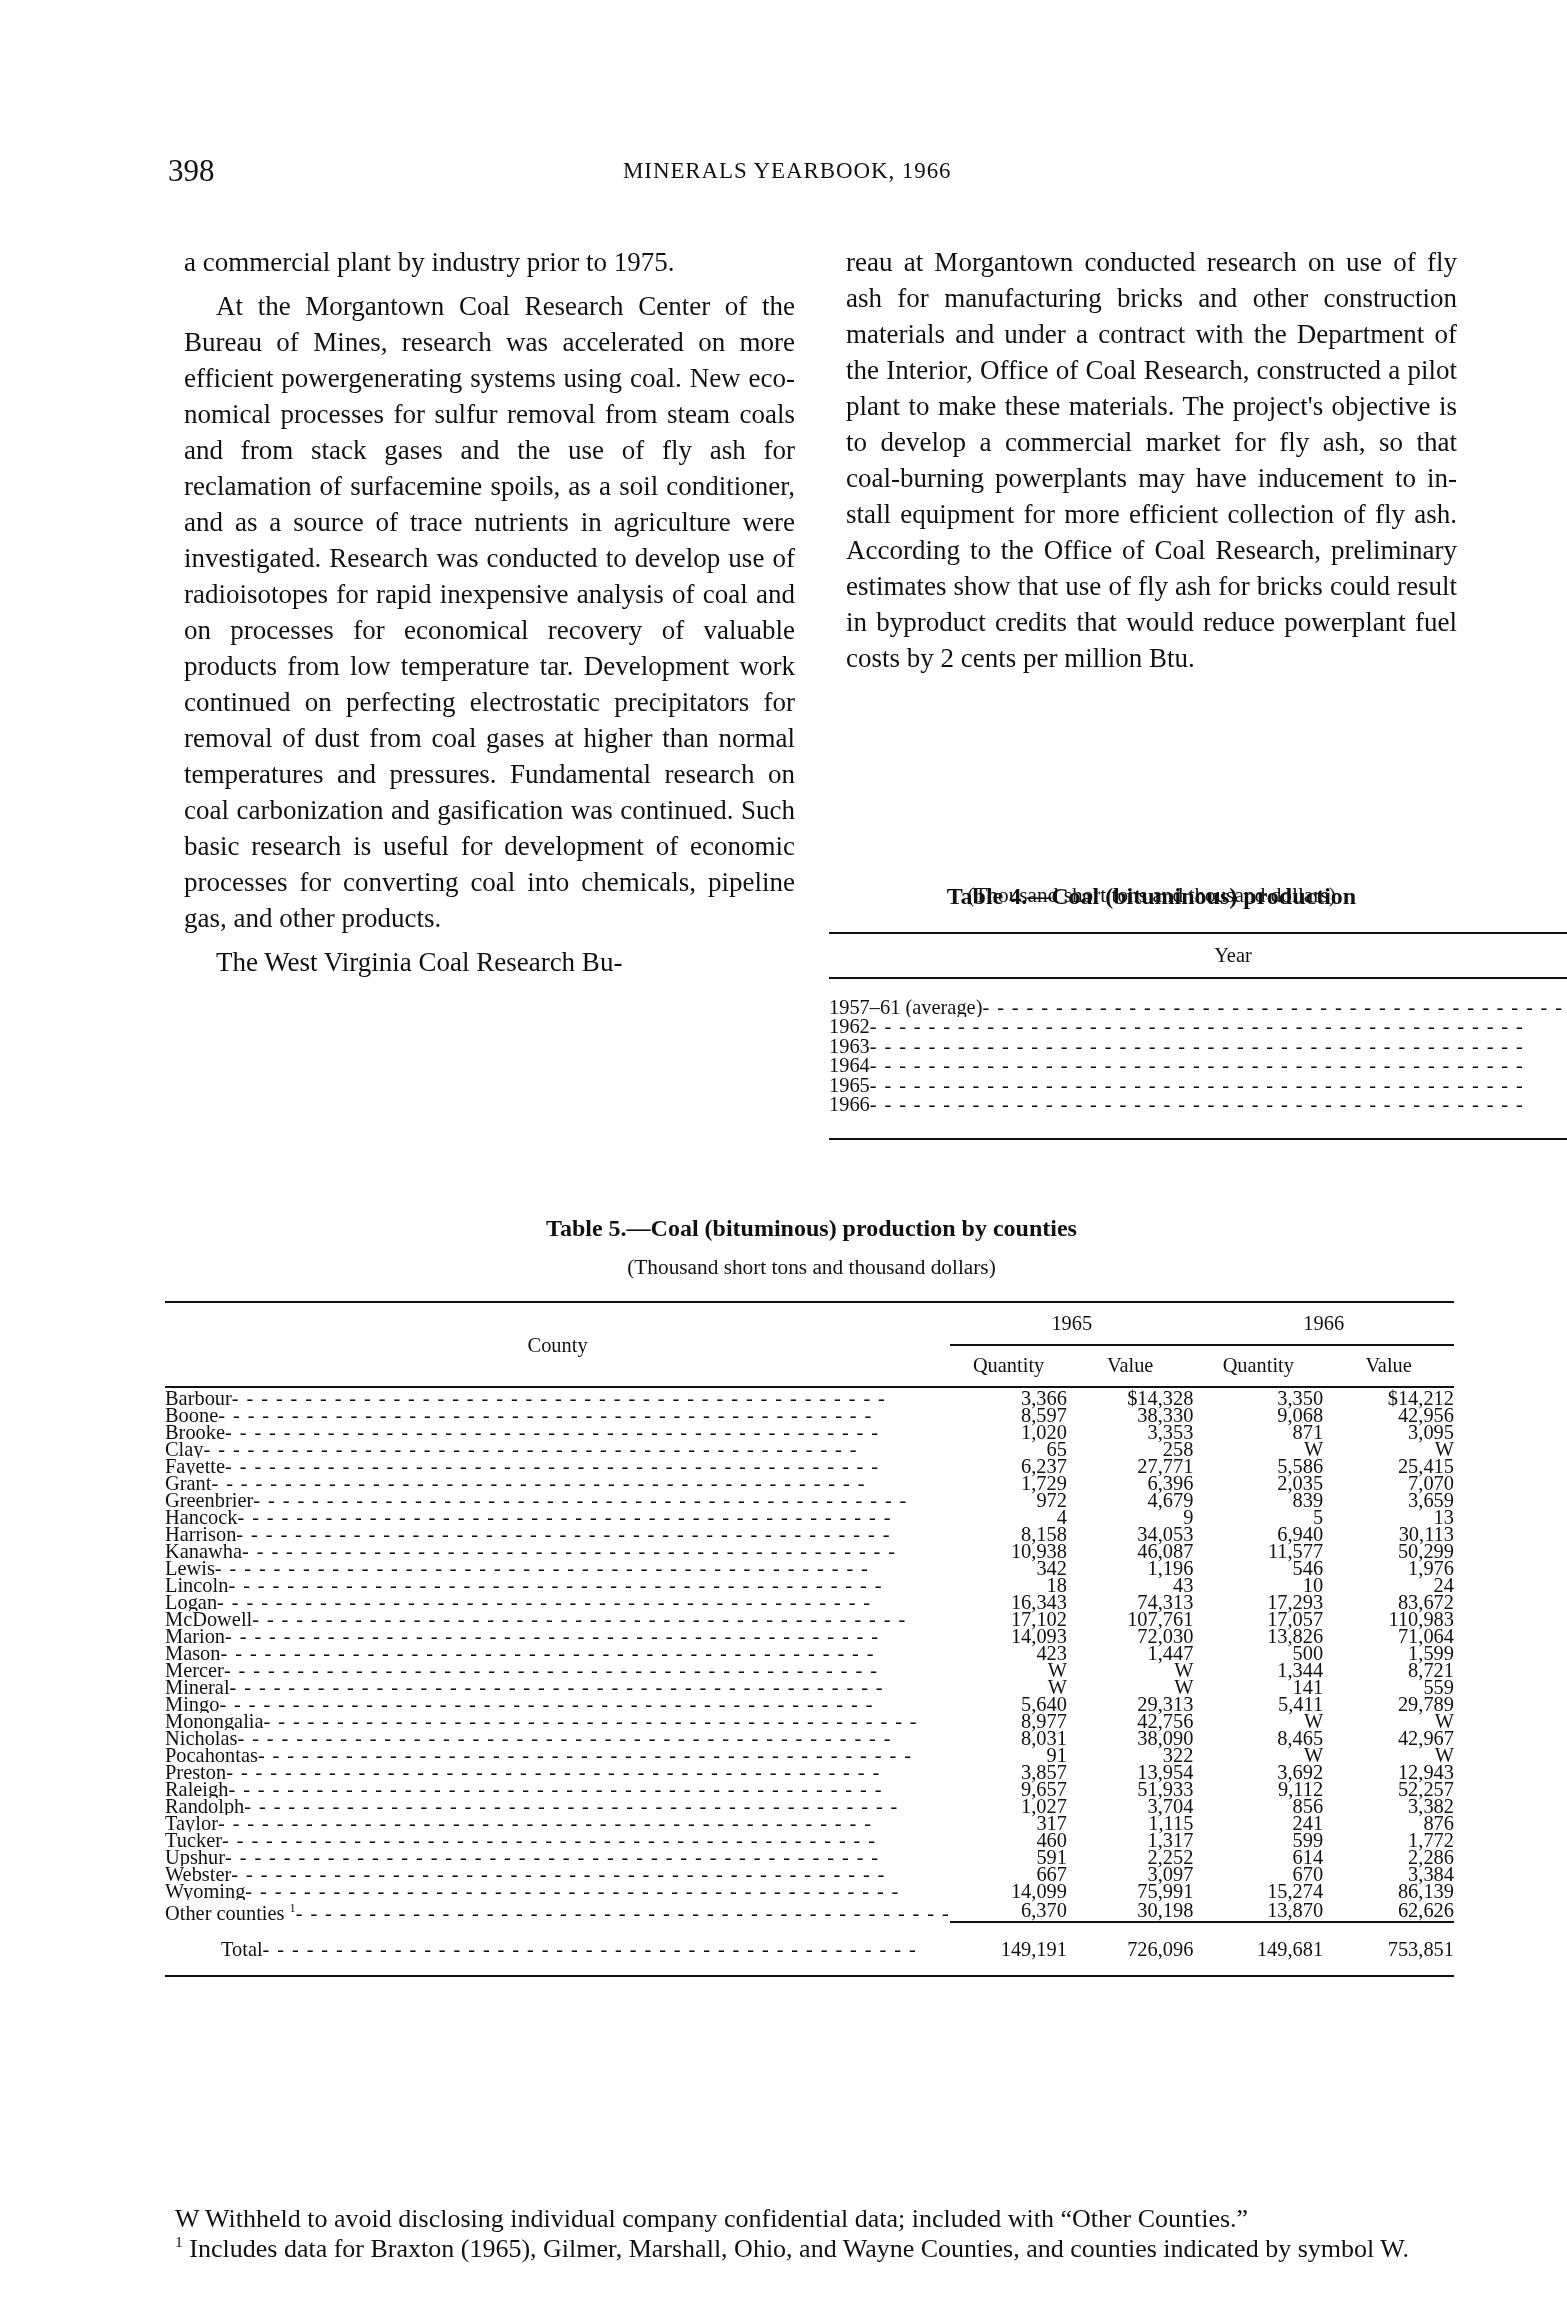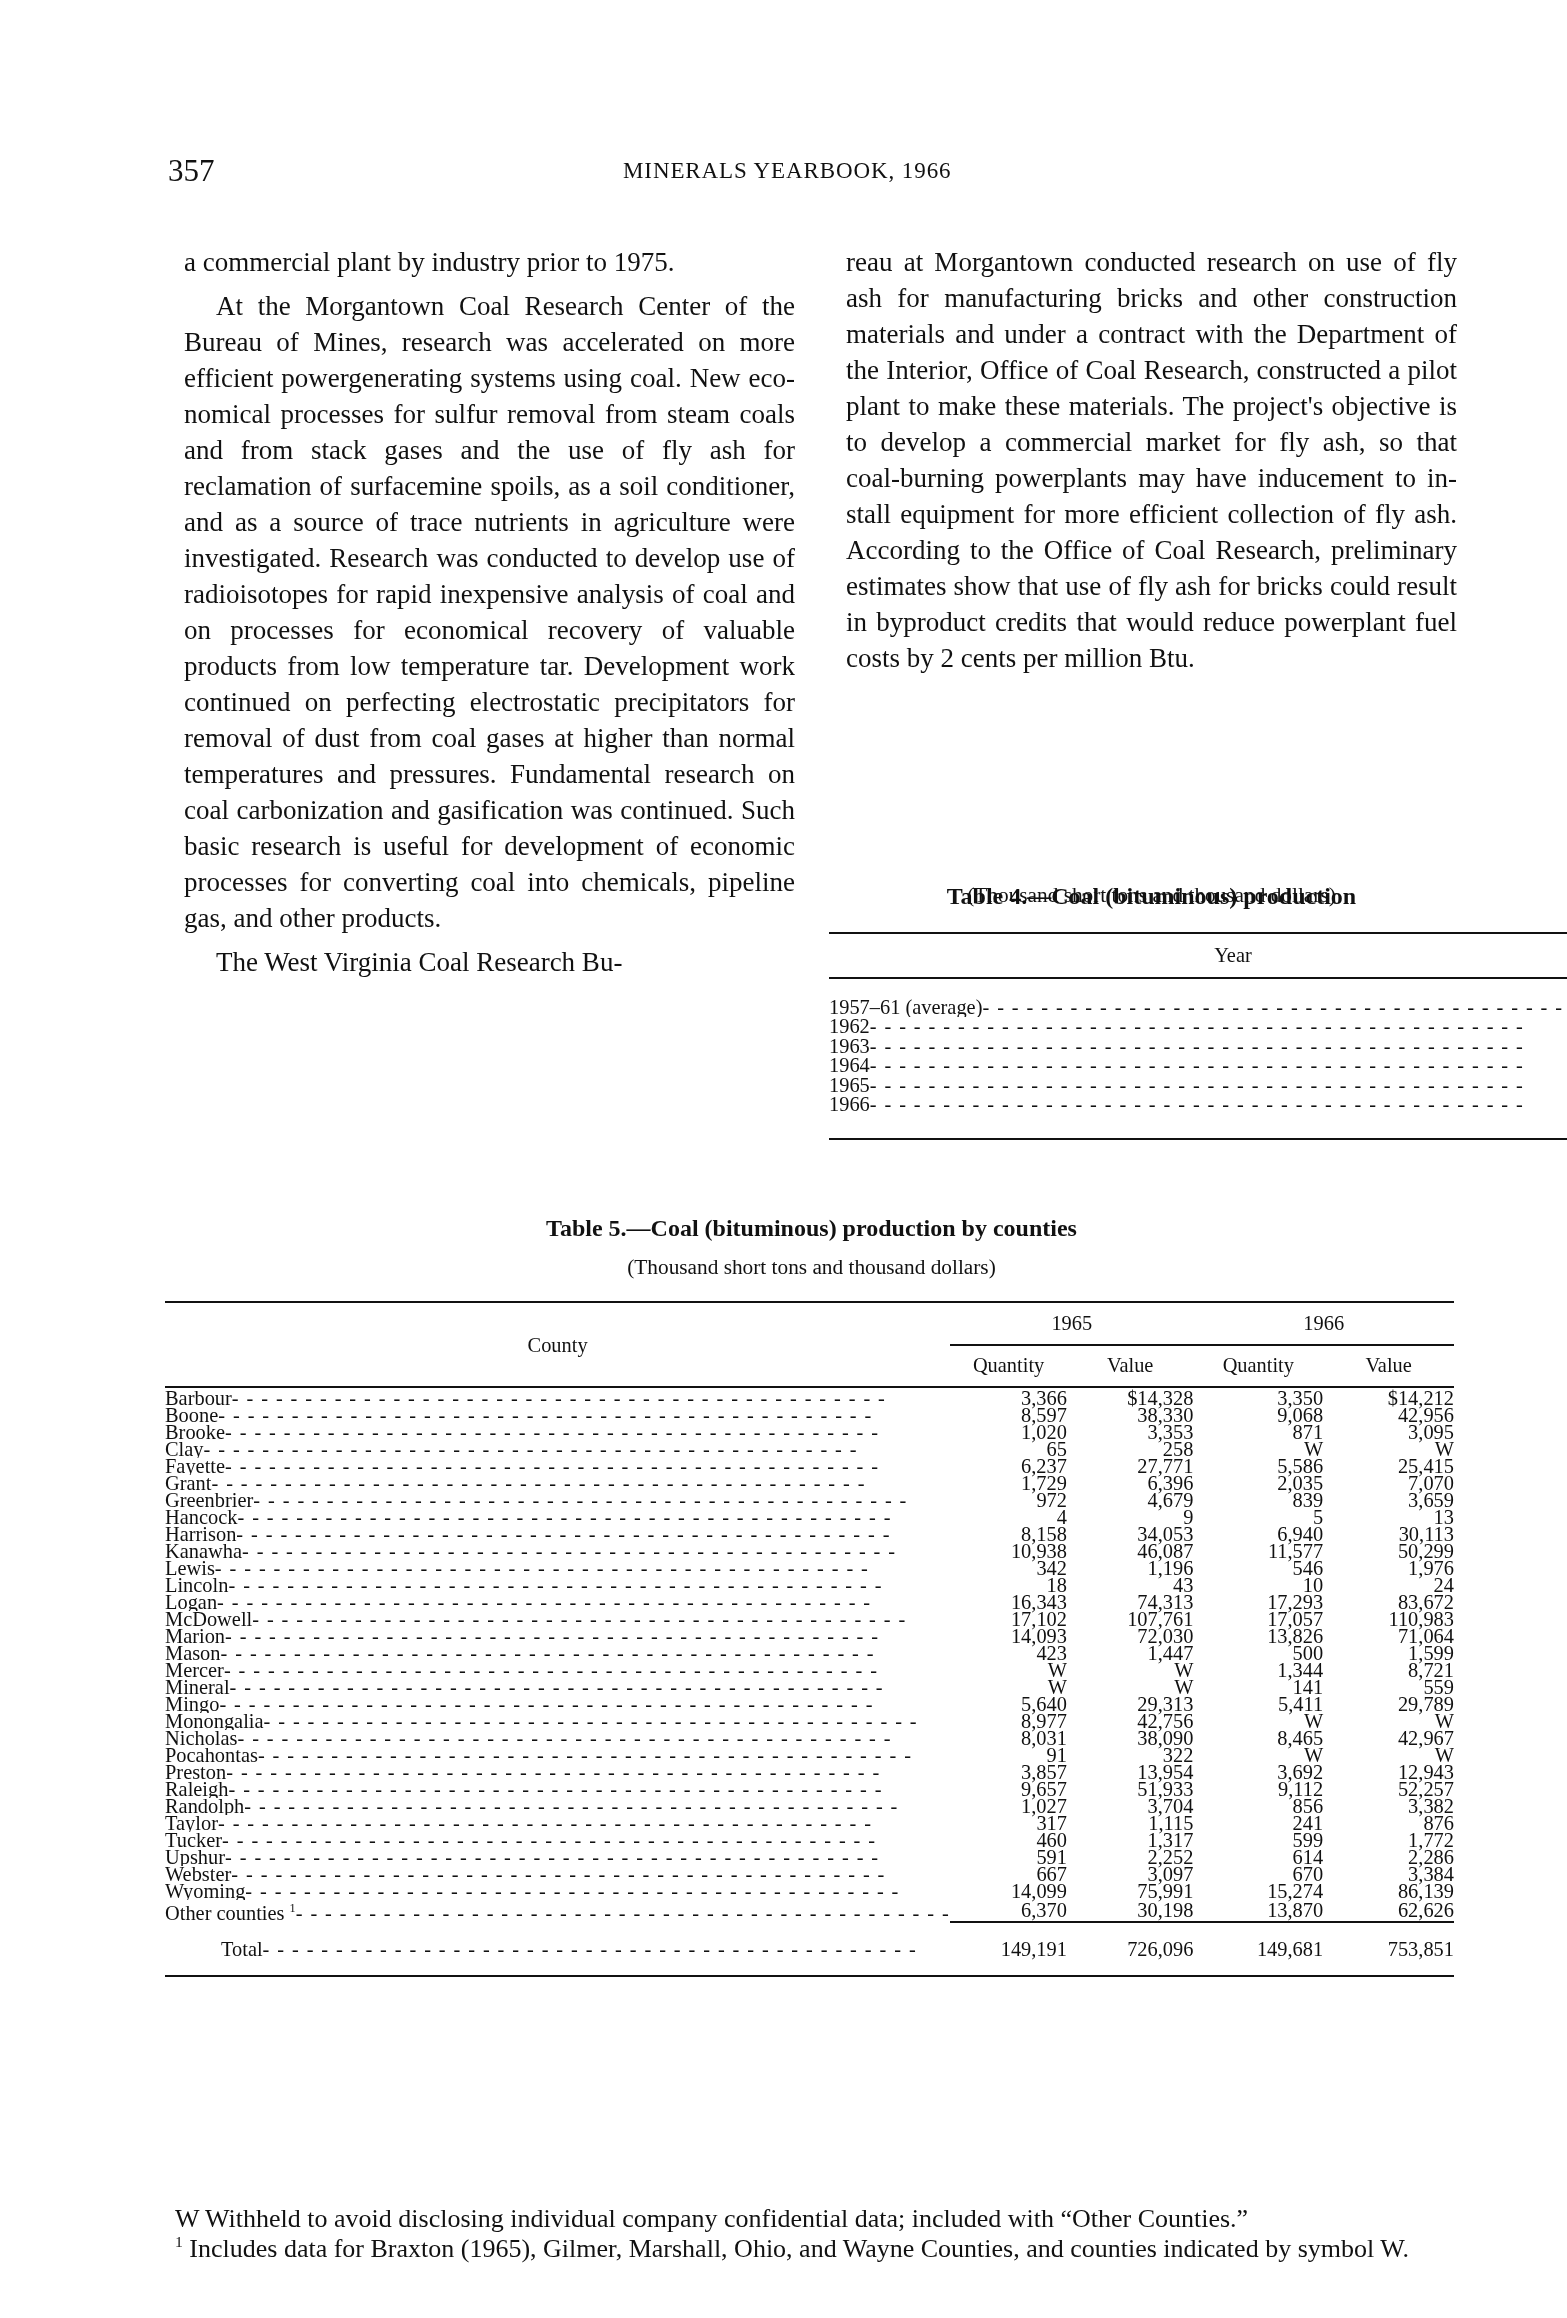--- a/index.html
+++ b/index.html
@@ -49,21 +49,21 @@
 
   
   #footnotes { left: 152px; top: 2207px; width: 1289px; font-size: 26px; line-height: 23px; }
   #footnotes p { margin: 0; }
   #footnotes .fn-indent { text-indent: 23px; }
   sup { font-size: 60%; }
 </style>
 </head>
 <body>
 
-<div id="page-number" class="abs">357</div>
+<div id="page-number" class="abs">398</div>
 <div id="running-head" class="abs">MINERALS YEARBOOK, 1966</div>
 
 <div id="col-left" class="col">
   <p>a commercial plant by industry prior to 1975.</p>
   <p class="indent">At the Morgantown Coal Research Center of the Bureau of Mines, research was accelerated on more efficient power­generating systems using coal. New eco­nomical processes for sulfur removal from steam coals and from stack gases and the use of fly ash for reclamation of surface­mine spoils, as a soil conditioner, and as a source of trace nutrients in agriculture were investigated. Research was conducted to develop use of radioisotopes for rapid inexpensive analysis of coal and on proc­esses for economical recovery of valuable products from low temperature tar. Devel­opment work continued on perfecting elec­trostatic precipitators for removal of dust from coal gases at higher than normal tem­peratures and pressures. Fundamental re­search on coal carbonization and gasifica­tion was continued. Such basic research is useful for development of economic proc­esses for converting coal into chemicals, pipeline gas, and other products.</p>
   <p class="indent">The West Virginia Coal Research Bu-</p>
 </div>
 <div id="col-right" class="col">
   <p>reau at Morgantown conducted research on use of fly ash for manufacturing bricks and other construction materials and under a contract with the Department of the Inte­rior, Office of Coal Research, constructed a pilot plant to make these materials. The project's objective is to develop a commer­cial market for fly ash, so that coal-burning powerplants may have inducement to in­stall equipment for more efficient collection of fly ash. According to the Office of Coal Research, preliminary estimates show that use of fly ash for bricks could result in byproduct credits that would reduce power­plant fuel costs by 2 cents per million Btu.</p>
 </div>

